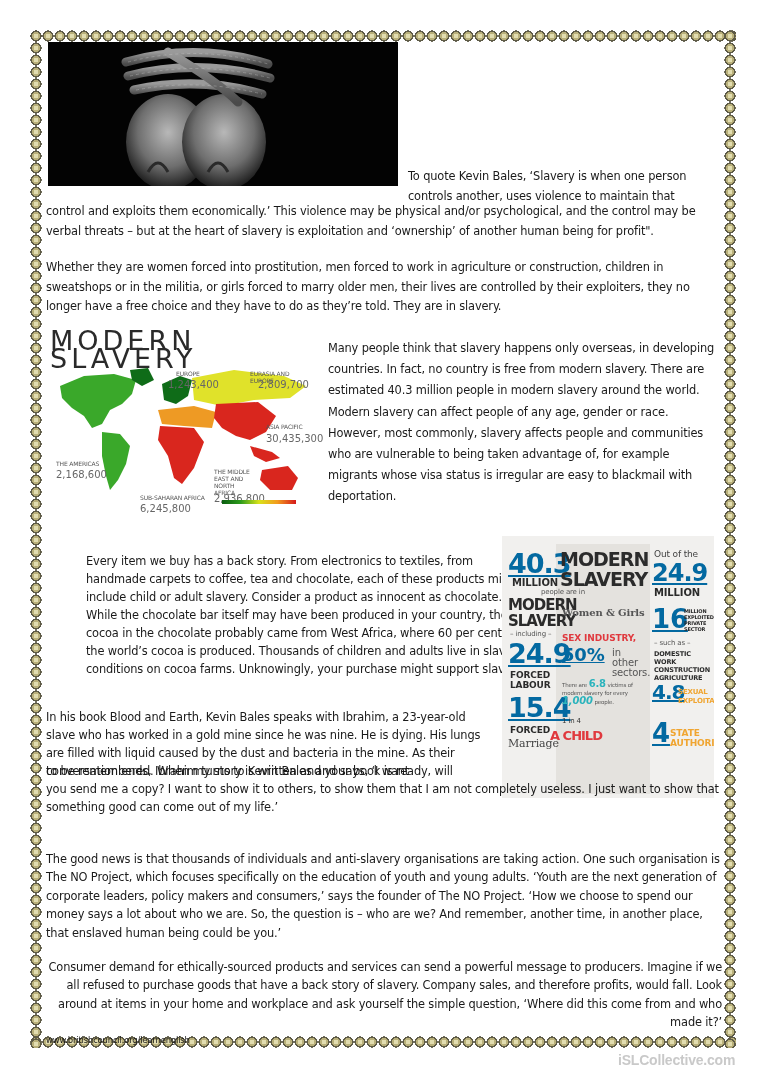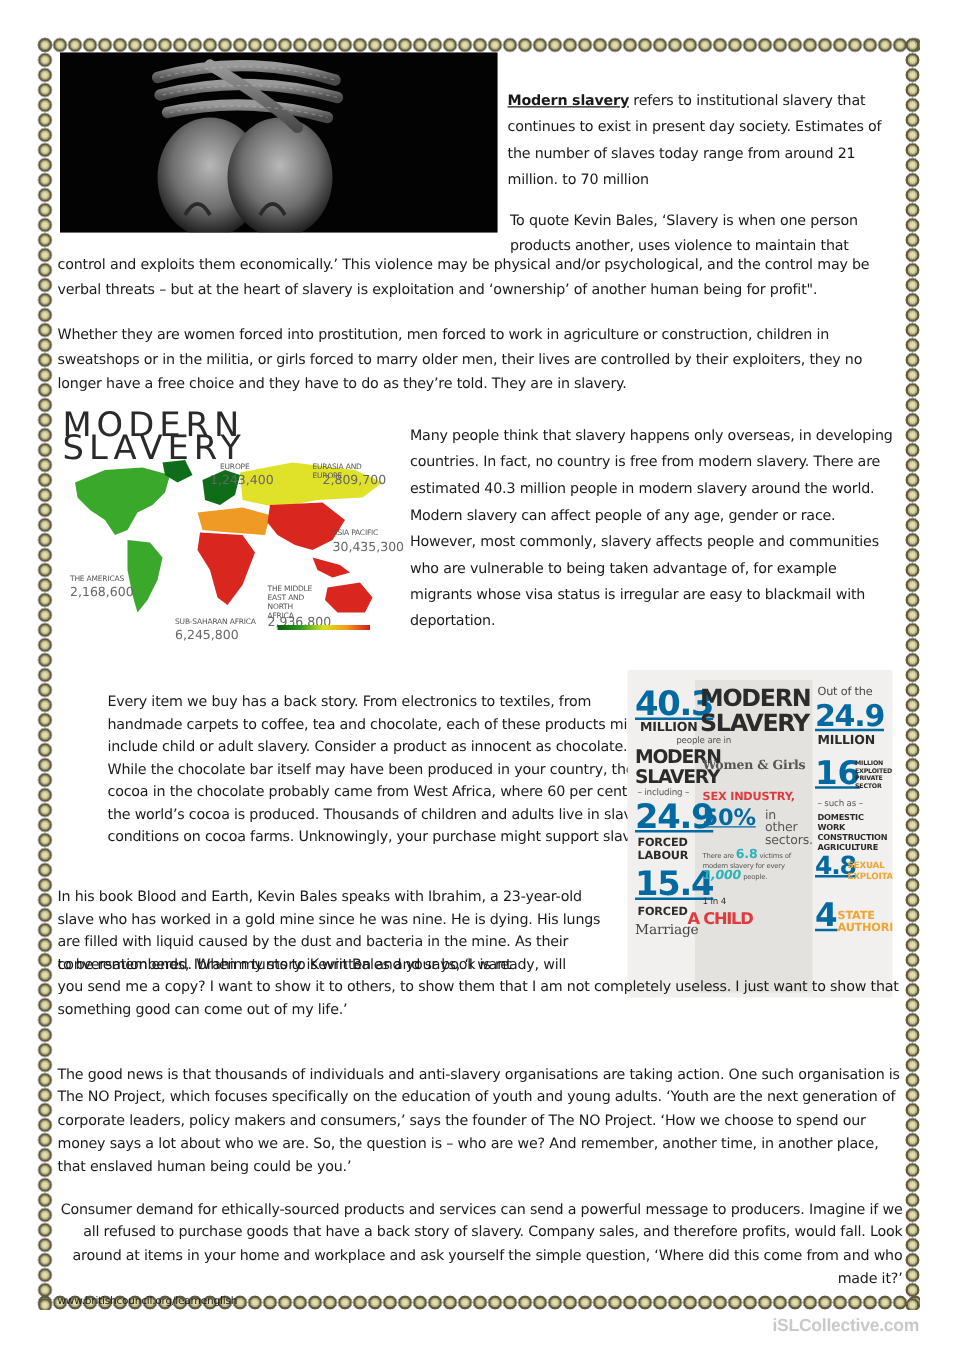--- a/index.html
+++ b/index.html
@@ -85,23 +85,22 @@
         <path d="M120 10 Q170 40 190 60"></path>
       </g>
       <g stroke="#cfcfcf" stroke-width="1" opacity="0.35" fill="none">
         <path d="M80 20 Q148 2 220 22" stroke-dasharray="3 3"></path>
         <path d="M82 34 Q150 18 222 36" stroke-dasharray="3 3"></path>
         <path d="M88 48 Q150 36 214 52" stroke-dasharray="3 3"></path>
       </g>
     </svg>
   </div>
 
-  <p class="intro"><span class="term">Modern slavery</span><span> refers to institutional slavery that continues to exist in present day society. Estimates of the number of slaves today range from around 21 million. to 70 million</span></p>
-
-  <p class="quote-start">To quote Kevin Bales, ‘Slavery is when one person products another, uses violence to maintain that</p>
+
+  <p class="quote-start">To quote Kevin Bales, ‘Slavery is when one person controls another, uses violence to maintain that</p>
 
   <p class="para-full" style="top:216px; line-height:19.5px;">Whether they are women forced into prostitution, men forced to work in agriculture or construction, children in sweatshops or in the militia, or girls forced to marry older men, their lives are controlled by their exploiters, they no longer have a free choice and they have to do as they’re told. They are in slavery.</p>
 
   <p class="para-full" style="top:160px; line-height:19.5px;">control and exploits them economically.’ This violence may be physical and/or psychological, and the control may be verbal threats – but at the heart of slavery is exploitation and ‘ownership’ of another human being for profit".</p>
 
   <div class="map-img">
     <div class="map-title">MODERN SLAVERY</div>
     <svg width="270" height="190" viewBox="0 0 270 190" style="position:absolute; left:0; top:0;">
 
       <path d="M16 58 L40 48 L70 46 L92 52 L88 66 L78 76 L66 82 L58 96 L48 100 L40 88 L28 80 L18 70 Z" fill="#3aa82a"></path>

